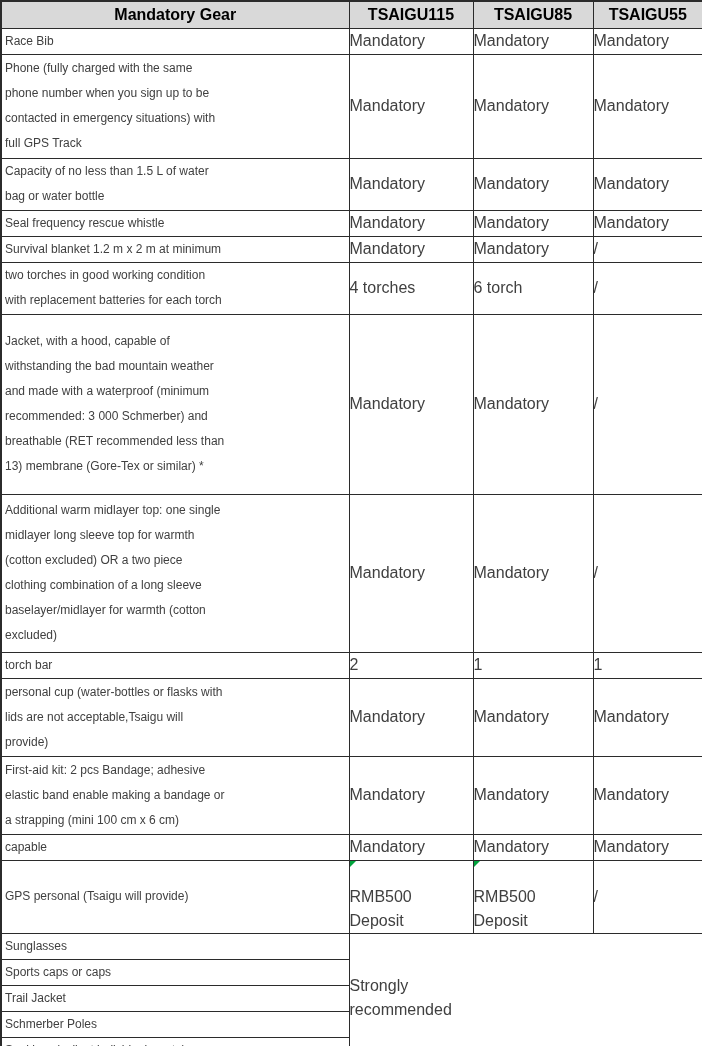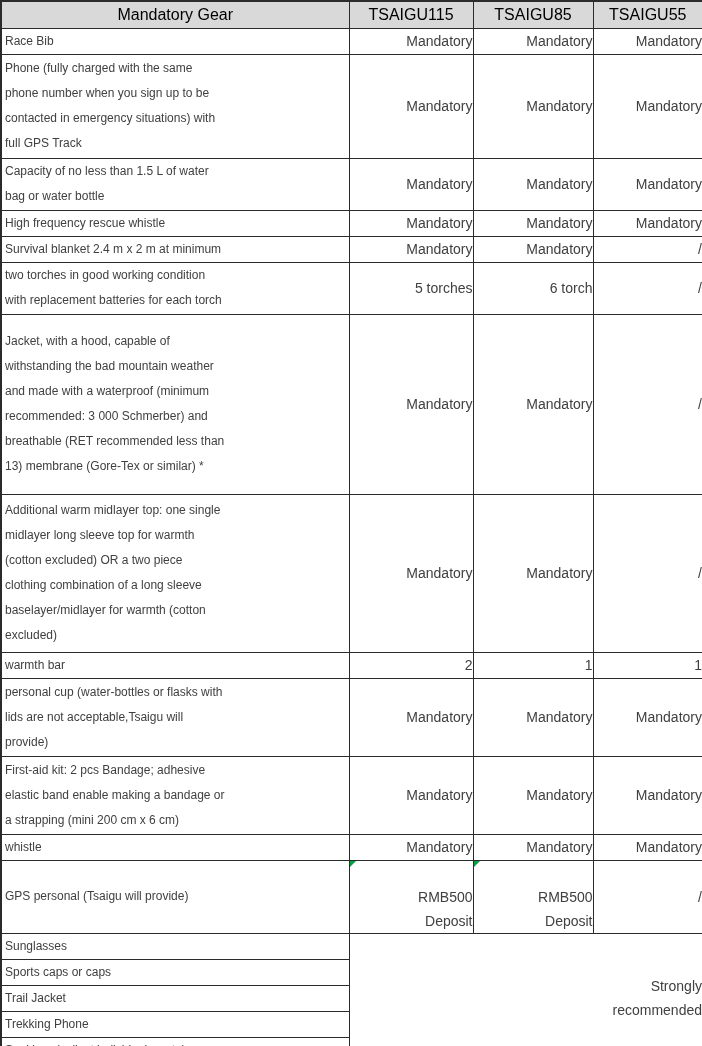--- a/index.html
+++ b/index.html
@@ -14,36 +14,36 @@
   }
   th,td{
     border:1px solid #2b2b2b;
     padding:0;
     overflow:hidden;
   }
   th{
     background:#d9d9d9;
     color:#000;
     font-size:16px;
-    font-weight:normal;
+    font-weight:bold;
     text-align:center;
     vertical-align:middle;
   }
   td.item{
     font-size:12px;
     line-height:25px;
     text-align:left;
     vertical-align:middle;
     padding:0 4px 0 3px;
     white-space:pre-line;
   }
   td.val{
-    font-size:14px;
+    font-size:16px;
     line-height:24px;
-    text-align:right;
+    text-align:left;
     vertical-align:middle;
     white-space:pre-line;
     position:relative;
   }
   .marker{
     position:absolute;
     top:0;left:0;
     width:0;height:0;
     border-top:6px solid #00A33C;
     border-right:6px solid transparent;
@@ -84,35 +84,35 @@
       <td class="val">Mandatory</td>
     </tr>
     <tr style="height:52px">
       <td class="item">Capacity of no less than 1.5 L of water
 bag or water bottle</td>
       <td class="val">Mandatory</td>
       <td class="val">Mandatory</td>
       <td class="val">Mandatory</td>
     </tr>
     <tr style="height:26px">
-      <td class="item">High frequency rescue whistle</td>
+      <td class="item">Seal frequency rescue whistle</td>
       <td class="val">Mandatory</td>
       <td class="val">Mandatory</td>
       <td class="val">Mandatory</td>
     </tr>
     <tr style="height:26px">
-      <td class="item">Survival blanket 2.4 m x 2 m at minimum</td>
+      <td class="item">Survival blanket 1.2 m x 2 m at minimum</td>
       <td class="val">Mandatory</td>
       <td class="val">Mandatory</td>
       <td class="val">/</td>
     </tr>
     <tr style="height:52px">
       <td class="item">two torches in good working condition
 with replacement batteries for each torch</td>
-      <td class="val">5 torches</td>
+      <td class="val">4 torches</td>
       <td class="val">6 torch</td>
       <td class="val">/</td>
     </tr>
     <tr style="height:180px">
       <td class="item">Jacket, with a hood, capable of
 withstanding the bad mountain weather
 and made with a waterproof (minimum
 recommended: 3 000 Schmerber) and
 breathable (RET recommended less than
 13) membrane (Gore-Tex or similar) *</td>
@@ -125,43 +125,43 @@
 midlayer long sleeve top for warmth
 (cotton excluded) OR a two piece
 clothing combination of a long sleeve
 baselayer/midlayer for warmth (cotton
 excluded)</td>
       <td class="val">Mandatory</td>
       <td class="val">Mandatory</td>
       <td class="val">/</td>
     </tr>
     <tr style="height:26px">
-      <td class="item">warmth bar</td>
+      <td class="item">torch bar</td>
       <td class="val">2</td>
       <td class="val">1</td>
       <td class="val">1</td>
     </tr>
     <tr style="height:78px">
       <td class="item">personal cup (water-bottles or flasks with
 lids are not acceptable,Tsaigu will
 provide)</td>
       <td class="val">Mandatory</td>
       <td class="val">Mandatory</td>
       <td class="val">Mandatory</td>
     </tr>
     <tr style="height:78px">
       <td class="item">First-aid kit: 2 pcs Bandage; adhesive
 elastic band enable making a bandage or
-a strapping (mini 200 cm x 6 cm)</td>
+a strapping (mini 100 cm x 6 cm)</td>
       <td class="val">Mandatory</td>
       <td class="val">Mandatory</td>
       <td class="val">Mandatory</td>
     </tr>
     <tr style="height:26px">
-      <td class="item">whistle</td>
+      <td class="item">capable</td>
       <td class="val">Mandatory</td>
       <td class="val">Mandatory</td>
       <td class="val">Mandatory</td>
     </tr>
     <tr style="height:52px">
       <td class="item">GPS personal (Tsaigu will provide)</td>
       <td class="val">
         <span class="marker"></span><span>RMB500
 Deposit</span>
       </td>
@@ -176,19 +176,19 @@
       <td class="val" rowspan="5" colspan="3">Strongly
 recommended</td>
     </tr>
     <tr style="height:26px">
       <td class="item">Sports caps or caps</td>
     </tr>
     <tr style="height:26px">
       <td class="item">Trail Jacket</td>
     </tr>
     <tr style="height:26px">
-      <td class="item">Trekking Phone</td>
+      <td class="item">Schmerber Poles</td>
     </tr>
     <tr style="height:26px">
       <td class="item">Seal bag (collect individual waste)</td>
     </tr>
   </tbody>
 </table>
 
 </body></html>

